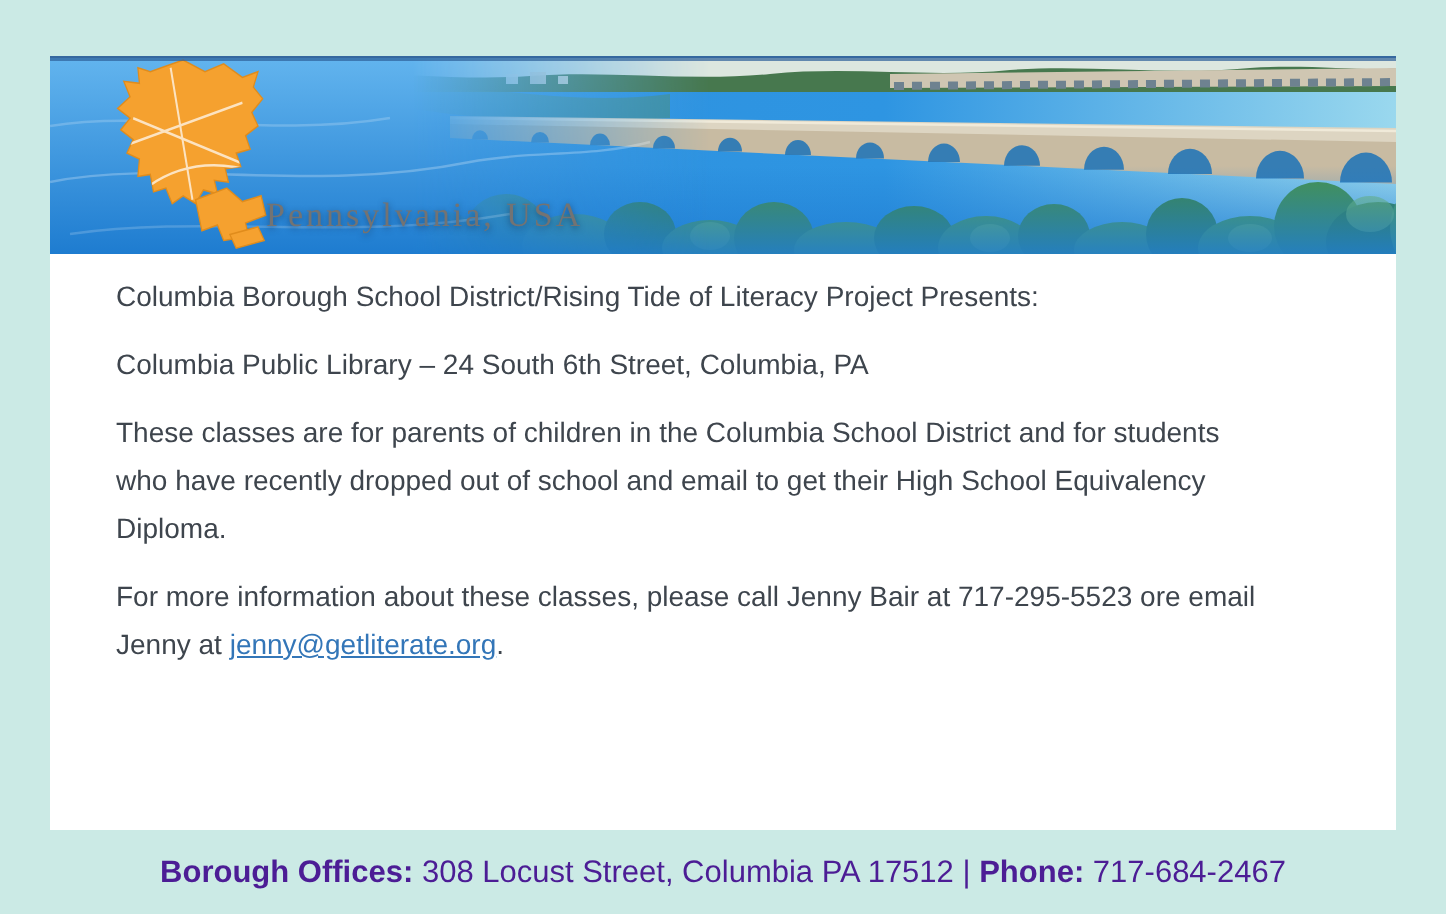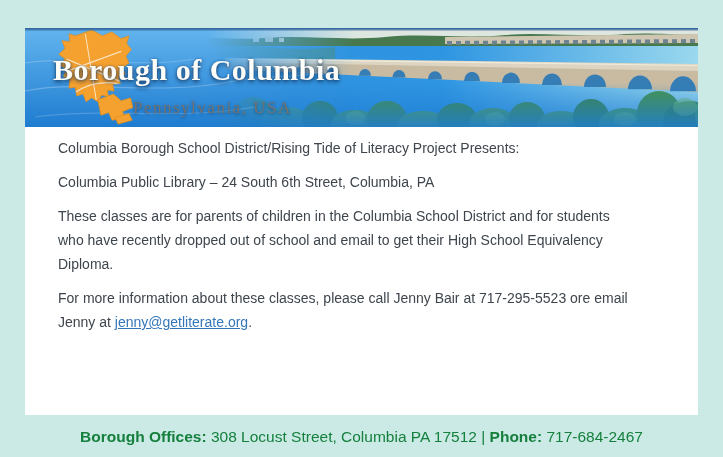--- a/index.html
+++ b/index.html
@@ -50,21 +50,21 @@
   .content p { margin:0 0 10px 0; }
   .content p:last-child { margin-bottom:0; }
   .ln { display:block; white-space:nowrap; }
   a.email { color:#3376b8; text-decoration:underline; cursor:pointer; }
 
   
   .footer {
     position:absolute; left:0; top:426px;
     width:723px; text-align:center;
     font-size:15.5px; line-height:22px;
-    color:#15803d;
+    color:#4c1d95;
     white-space:nowrap;
   }
   .footer b { font-weight:bold; }
 </style>
 </head>
 <body>
 
 <div class="page">
 
   <div class="banner">
@@ -175,21 +175,20 @@
           <path d="M20,30 L95,55"></path>
           <path d="M44,4 L58,72"></path>
           <path d="M12,45 L90,22"></path>
           <path d="M30,65 Q60,48 100,58"></path>
         </g>
       </g>
 
       <rect x="0" y="0" width="673" height="1.5" fill="#2d6099" opacity="0.7"></rect>
     </svg>
 
-    <div class="banner-title">Borough of Columbia</div>
     <div class="banner-subtitle">Pennsylvania, USA</div>
   </div>
 
   <div class="content">
     <p>Columbia Borough School District/Rising Tide of Literacy Project Presents:</p>
     <p>Columbia Public Library – 24 South 6th Street, Columbia, PA</p>
     <p>
       <span class="ln">These classes are for parents of children in the Columbia School District and for students</span>
       <span class="ln">who have recently dropped out of school and email to get their High School Equivalency</span>
       <span class="ln">Diploma.</span>

